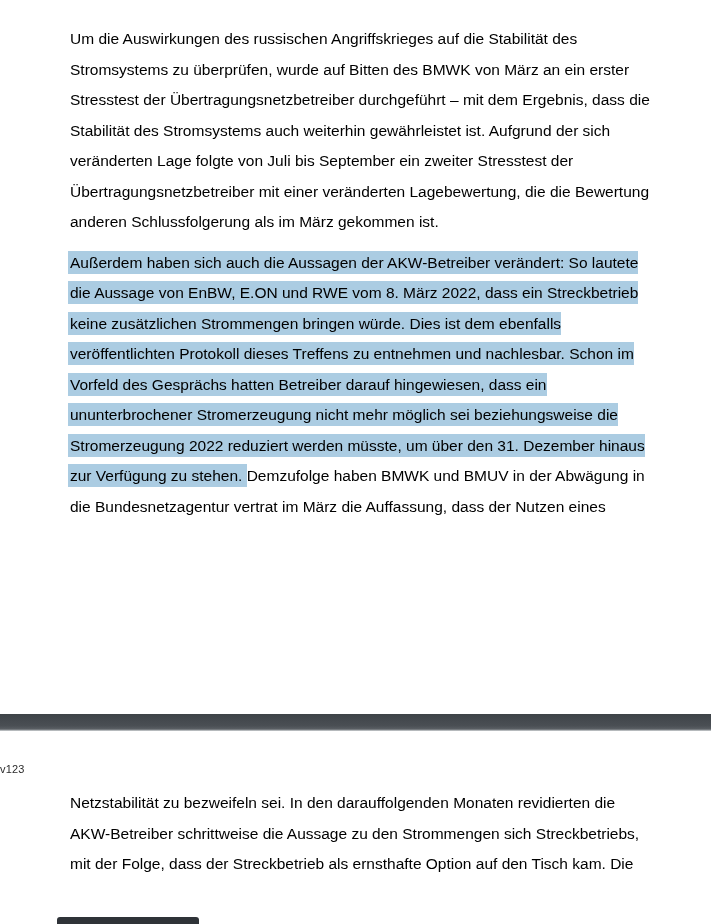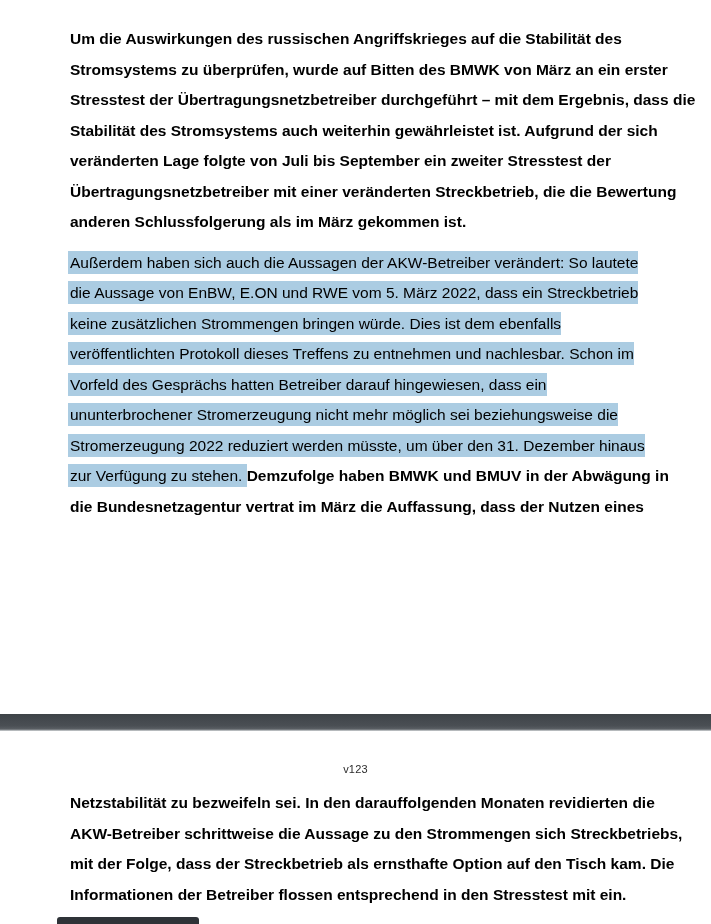--- a/index.html
+++ b/index.html
@@ -16,25 +16,25 @@
     background:linear-gradient(180deg,#3e4347 0%,#44494e 35%,#4a4f54 70%,#5a5f64 88%,#9ba0a4 96%,#ffffff 100%);
   }
   .page-2{height:193px;position:relative;overflow:hidden;}
   .text-block{
     padding:24px 20px 0 70px;
     font-size:15.5px;
     line-height:30.5px;
   }
   .paragraph + .paragraph{margin-top:10px;}
   .line{white-space:nowrap;}
-  .seg{background:transparent;font-weight:bold;}
+  .seg{background:transparent;}
   .hl{background:var(--hl,#abcce2);padding:3px 0 3px 2px;margin-left:-2px;margin-top:7px;}
   .watermark{
     margin-top:32px;
-    text-align:center;
+    text-align:left;
     font-size:11px;
     color:#2b2b2b;
     letter-spacing:0.2px;
   }
   .p2-text{padding-top:0;margin-top:13px;}
   .redaction{
     position:absolute;
     left:57px;top:186px;
     width:142px;height:12px;
     border-radius:3px;
@@ -47,45 +47,44 @@
 <div class="viewer">
 
   <div class="page page-1">
     <div class="text-block" id="page1-text">
         <div class="paragraph">
           <div class="line"><span class="seg">Um die Auswirkungen des russischen Angriffskrieges auf die Stabilität des</span></div>
           <div class="line"><span class="seg">Stromsystems zu überprüfen, wurde auf Bitten des BMWK von März an ein erster</span></div>
           <div class="line"><span class="seg">Stresstest der Übertragungsnetzbetreiber durchgeführt – mit dem Ergebnis, dass die</span></div>
           <div class="line"><span class="seg">Stabilität des Stromsystems auch weiterhin gewährleistet ist. Aufgrund der sich</span></div>
           <div class="line"><span class="seg">veränderten Lage folgte von Juli bis September ein zweiter Stresstest der</span></div>
-          <div class="line"><span class="seg">Übertragungsnetzbetreiber mit einer veränderten Streckbetrieb, die die Bewertung</span></div>
+          <div class="line"><span class="seg">Übertragungsnetzbetreiber mit einer veränderten Lagebewertung, die die Bewertung</span></div>
           <div class="line"><span class="seg">anderen Schlussfolgerung als im März gekommen ist.</span></div>
         </div>
         <div class="paragraph">
           <div class="line"><span class="hl">Außerdem haben sich auch die Aussagen der AKW-Betreiber verändert: So lautete</span></div>
-          <div class="line"><span class="hl">die Aussage von EnBW, E.ON und RWE vom 5. März 2022, dass ein Streckbetrieb</span></div>
+          <div class="line"><span class="hl">die Aussage von EnBW, E.ON und RWE vom 8. März 2022, dass ein Streckbetrieb</span></div>
           <div class="line"><span class="hl">keine zusätzlichen Strommengen bringen würde. Dies ist dem ebenfalls</span></div>
           <div class="line"><span class="hl">veröffentlichten Protokoll dieses Treffens zu entnehmen und nachlesbar. Schon im</span></div>
           <div class="line"><span class="hl">Vorfeld des Gesprächs hatten Betreiber darauf hingewiesen, dass ein</span></div>
           <div class="line"><span class="hl">ununterbrochener Stromerzeugung nicht mehr möglich sei beziehungsweise die</span></div>
           <div class="line"><span class="hl">Stromerzeugung 2022 reduziert werden müsste, um über den 31. Dezember hinaus</span></div>
           <div class="line"><span class="hl">zur Verfügung zu stehen. </span><span class="seg">Demzufolge haben BMWK und BMUV in der Abwägung in</span></div>
           <div class="line"><span class="seg">die Bundesnetzagentur vertrat im März die Auffassung, dass der Nutzen eines</span></div>
         </div>
       </div>
   </div>
 
   <div class="page-gap"></div>
 
   <div class="page page-2">
     <div class="watermark">v123</div>
     <div class="text-block p2-text" id="page2-text">
         <div class="paragraph">
           <div class="line"><span class="seg">Netzstabilität zu bezweifeln sei. In den darauffolgenden Monaten revidierten die</span></div>
           <div class="line"><span class="seg">AKW-Betreiber schrittweise die Aussage zu den Strommengen sich Streckbetriebs,</span></div>
           <div class="line"><span class="seg">mit der Folge, dass der Streckbetrieb als ernsthafte Option auf den Tisch kam. Die</span></div>
-          <div class="line"><span class="seg">Informationen der Betreiber flossen entsprechend in den Stresstest mit ein.</span></div>
         </div>
       </div>
     <div class="redaction"></div>
   </div>
 
 </div>
 
 </body></html>

